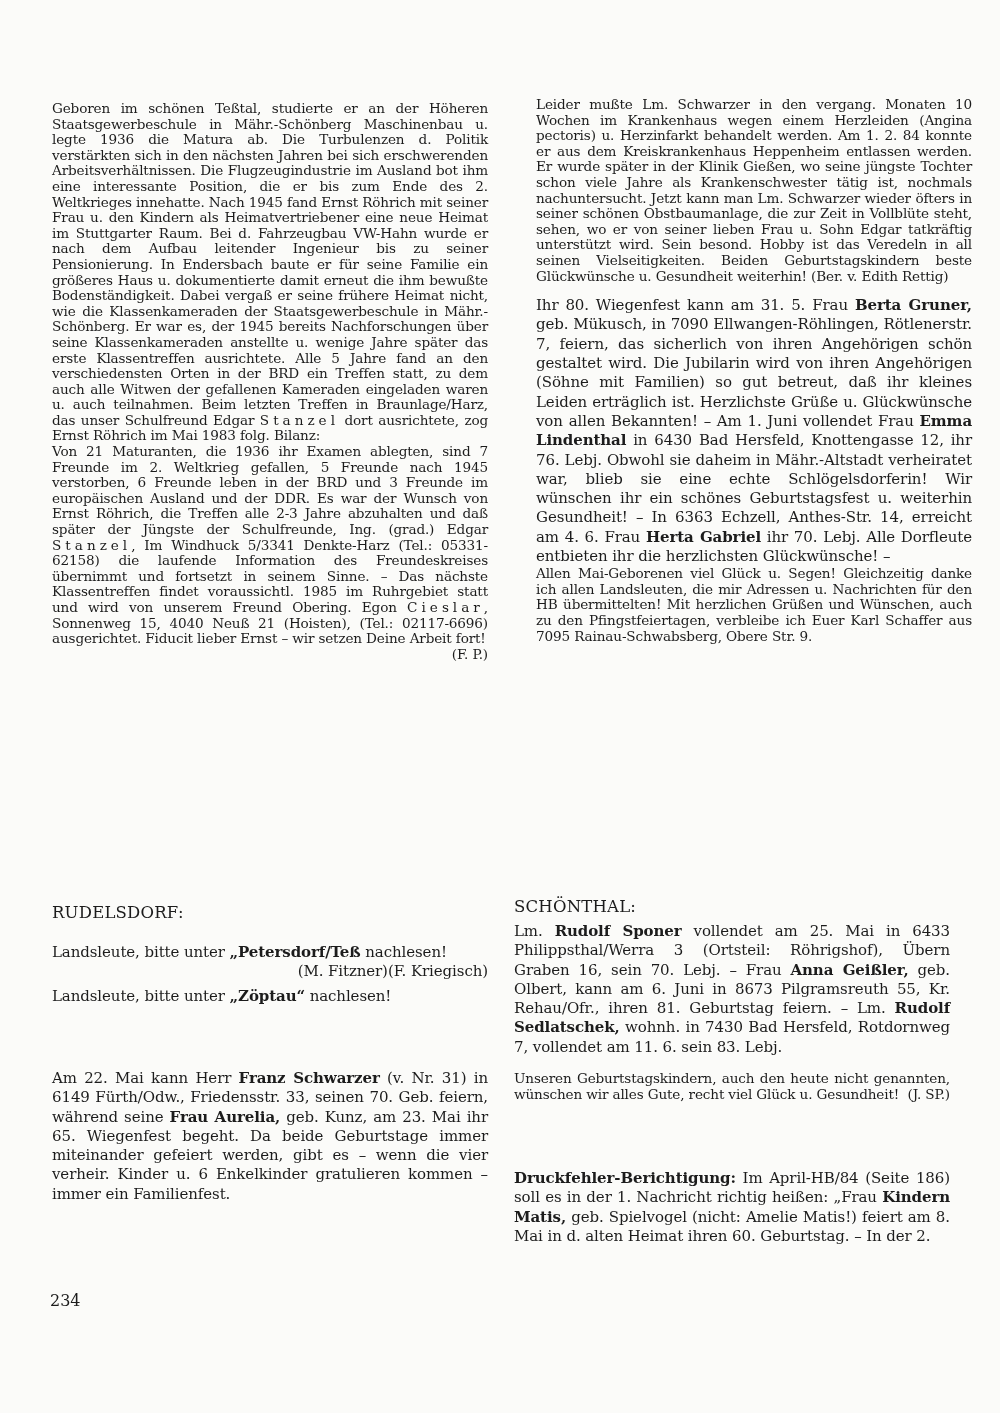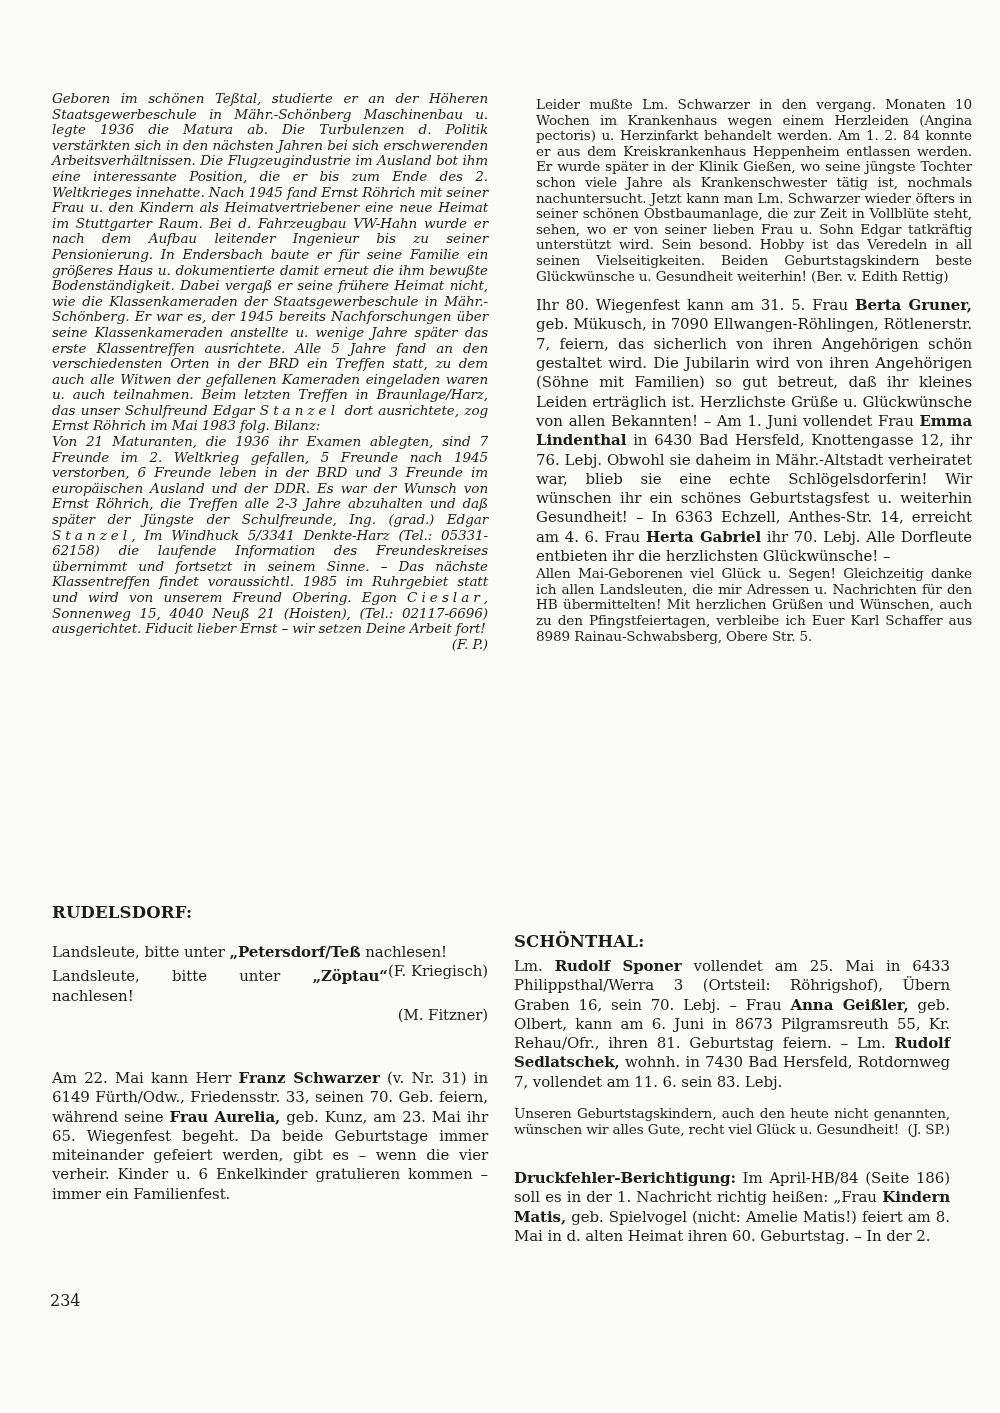--- a/index.html
+++ b/index.html
@@ -12,61 +12,61 @@
     overflow: hidden;
   }
   p {
     margin: 0;
     text-align: justify;
   }
   .small { font-size: 13.6px; line-height: 15.6px; letter-spacing: -0.15px; }
   .large { font-size: 15px; line-height: 19.3px; letter-spacing: -0.1px; }
   .heading {
     font-family: "DejaVu Serif", "Liberation Serif", serif;
-    font-weight: bold;
+    font-weight: normal;
     font-size: 16.5px;
     margin: 0;
     letter-spacing: 0.2px;
   }
   b { font-weight: bold; }
   .right { text-align: right; }
   .sig { float: right; }
   .spaced { letter-spacing: 4px; }
   .page-number {
     position: absolute; left: 50px; top: 1291px;
     font-size: 16px;
   }
   .block { position: absolute; width: 436px; }
 </style>
 </head>
 <body>
 
-<div class="block" style="left:52px; top:91px;font-style:italic;">
+<div class="block" style="left:52px; top:101px;">
   <p class="small"><span>Geboren im schönen Teßtal, studierte er an der Höheren Staatsgewerbeschule in Mähr.-Schönberg Maschinenbau u. legte 1936 die Matura ab. Die Turbulenzen d. Politik verstärkten sich in den nächsten Jahren bei sich erschwerenden Arbeitsverhältnissen. Die Flugzeugindustrie im Ausland bot ihm eine interessante Position, die er bis zum Ende des 2. Weltkrieges innehatte. Nach 1945 fand Ernst Röhrich mit seiner Frau u. den Kindern als Heimatvertriebener eine neue Heimat im Stuttgarter Raum. Bei d. Fahrzeugbau VW-Hahn wurde er nach dem Aufbau leitender Ingenieur bis zu seiner Pensionierung. In Endersbach baute er für seine Familie ein größeres Haus u. dokumentierte damit erneut die ihm bewußte Bodenständigkeit. Dabei vergaß er seine frühere Heimat nicht, wie die Klassenkameraden der Staatsgewerbeschule in Mähr.-Schönberg. Er war es, der 1945 bereits Nachforschungen über seine Klassenkameraden anstellte u. wenige Jahre später das erste Klassentreffen ausrichtete. Alle 5 Jahre fand an den verschiedensten Orten in der BRD ein Treffen statt, zu dem auch alle Witwen der gefallenen Kameraden eingeladen waren u. auch teilnahmen. Beim letzten Treffen in Braunlage/Harz, das unser Schulfreund Edgar</span> <span class="spaced">Stanzel</span><span> dort ausrichtete, zog Ernst Röhrich im Mai 1983 folg. Bilanz:</span></p>
   <p class="small"><span>Von 21 Maturanten, die 1936 ihr Examen ablegten, sind 7 Freunde im 2. Weltkrieg gefallen, 5 Freunde nach 1945 verstorben, 6 Freunde leben in der BRD und 3 Freunde im europäischen Ausland und der DDR. Es war der Wunsch von Ernst Röhrich, die Treffen alle 2-3 Jahre abzuhalten und daß später der Jüngste der Schulfreunde, Ing. (grad.) Edgar </span><span class="spaced">Stanzel</span><span>, Im Windhuck 5/3341 Denkte-Harz (Tel.: 05331-62158) die laufende Information des Freundeskreises übernimmt und fortsetzt in seinem Sinne. – Das nächste Klassentreffen findet voraussichtl. 1985 im Ruhrgebiet statt und wird von unserem Freund Obering. Egon </span><span class="spaced">Cieslar</span><span>, Sonnenweg 15, 4040 Neuß 21 (Hoisten), (Tel.: 02117-6696) ausgerichtet. Fiducit lieber Ernst – wir setzen Deine Arbeit fort!</span> <span class="sig">(F. P.)</span></p>
 </div>
 
 <div class="block" style="left:52px; top:903px;">
   <h2 class="heading">RUDELSDORF:</h2>
   <p class="large" style="margin-top:21px;"><span>Landsleute, bitte unter </span><b>„Petersdorf/Teß</b><span> nachlesen!</span> <span class="sig">(F. Kriegisch)</span></p>
+  <p class="large right">(M. Fitzner)</p>
   <p class="large" style="margin-top:5px;"><span>Landsleute, bitte unter </span><b>„Zöptau“</b><span> nachlesen!</span></p>
-  <p class="large right">(M. Fitzner)</p>
 </div>
 
 <div class="block" style="left:52px; top:1063px;">
   <p class="large" style="margin-top:6px;"><span>Am 22. Mai kann Herr </span><b>Franz Schwarzer</b><span> (v. Nr. 31) in 6149 Fürth/Odw., Friedensstr. 33, seinen 70. Geb. feiern, während seine </span><b>Frau Aurelia,</b><span> geb. Kunz, am 23. Mai ihr 65. Wiegenfest begeht. Da beide Geburtstage immer miteinander gefeiert werden, gibt es – wenn die vier verheir. Kinder u. 6 Enkelkinder gratulieren kommen – immer ein Familienfest.</span></p>
 </div>
 
 <div class="block" style="left:536px; top:97px;">
   <p class="small">Leider mußte Lm. Schwarzer in den vergang. Monaten 10 Wochen im Krankenhaus wegen einem Herzleiden (Angina pectoris) u. Herzinfarkt behandelt werden. Am 1. 2. 84 konnte er aus dem Kreiskrankenhaus Heppenheim entlassen werden. Er wurde später in der Klinik Gießen, wo seine jüngste Tochter schon viele Jahre als Krankenschwester tätig ist, nochmals nachuntersucht. Jetzt kann man Lm. Schwarzer wieder öfters in seiner schönen Obstbaumanlage, die zur Zeit in Vollblüte steht, sehen, wo er von seiner lieben Frau u. Sohn Edgar tatkräftig unterstützt wird. Sein besond. Hobby ist das Veredeln in all seinen Vielseitigkeiten. Beiden Geburtstagskindern beste Glückwünsche u. Gesundheit weiterhin! (Ber. v. Edith Rettig)</p>
   <p class="large" style="margin-top:12px;"><span>Ihr 80. Wiegenfest kann am 31. 5. Frau </span><b>Berta Gruner,</b><span> geb. Mükusch, in 7090 Ellwangen-Röhlingen, Rötlenerstr. 7, feiern, das sicherlich von ihren Angehörigen schön gestaltet wird. Die Jubilarin wird von ihren Angehörigen (Söhne mit Familien) so gut betreut, daß ihr kleines Leiden erträglich ist. Herzlichste Grüße u. Glückwünsche von allen Bekannten! – Am 1. Juni vollendet Frau </span><b>Emma Lindenthal</b><span> in 6430 Bad Hersfeld, Knottengasse 12, ihr 76. Lebj. Obwohl sie daheim in Mähr.-Altstadt verheiratet war, blieb sie eine echte Schlögelsdorferin! Wir wünschen ihr ein schönes Geburtstagsfest u. weiterhin Gesundheit! – In 6363 Echzell, Anthes-Str. 14, erreicht am 4. 6. Frau </span><b>Herta Gabriel</b><span> ihr 70. Lebj. Alle Dorfleute entbieten ihr die herzlichsten Glückwünsche! –</span></p>
-  <p class="small">Allen Mai-Geborenen viel Glück u. Segen! Gleichzeitig danke ich allen Landsleuten, die mir Adressen u. Nachrichten für den HB übermittelten! Mit herzlichen Grüßen und Wünschen, auch zu den Pfingstfeiertagen, verbleibe ich Euer Karl Schaffer aus 8989 Rainau-Schwabsberg, Obere Str. 5.</p>
+  <p class="small">Allen Mai-Geborenen viel Glück u. Segen! Gleichzeitig danke ich allen Landsleuten, die mir Adressen u. Nachrichten für den HB übermittelten! Mit herzlichen Grüßen und Wünschen, auch zu den Pfingstfeiertagen, verbleibe ich Euer Karl Schaffer aus 7095 Rainau-Schwabsberg, Obere Str. 9.</p>
 </div>
 
-<div class="block" style="left:514px; top:932px;">
+<div class="block" style="left:514px; top:897px;">
   <h2 class="heading">SCHÖNTHAL:</h2>
   <p class="large" style="margin-top:6px;"><span>Lm. </span><b>Rudolf Sponer</b><span> vollendet am 25. Mai in 6433 Philippsthal/Werra 3 (Ortsteil: Röhrigshof), Übern Graben 16, sein 70. Lebj. – Frau </span><b>Anna Geißler,</b><span> geb. Olbert, kann am 6. Juni in 8673 Pilgramsreuth 55, Kr. Rehau/Ofr., ihren 81. Geburtstag feiern. – Lm. </span><b>Rudolf Sedlatschek,</b><span> wohnh. in 7430 Bad Hersfeld, Rotdornweg 7, vollendet am 11. 6. sein 83. Lebj.</span></p>
   <p class="small" style="margin-top:14px;"><span>Unseren Geburtstagskindern, auch den heute nicht genannten, wünschen wir alles Gute, recht viel Glück u. Gesundheit!</span> <span class="sig">(J. SP.)</span></p>
 </div>
 
 <div class="block" style="left:514px; top:1169px;">
   <p class="large"><b>Druckfehler-Berichtigung:</b><span> Im April-HB/84 (Seite 186) soll es in der 1. Nachricht richtig heißen: „Frau </span><b>Kindern Matis,</b><span> geb. Spielvogel (nicht: Amelie Matis!) feiert am 8. Mai in d. alten Heimat ihren 60. Geburtstag. – In der 2.</span></p>
 </div>
 
 <div class="page-number">234</div>

